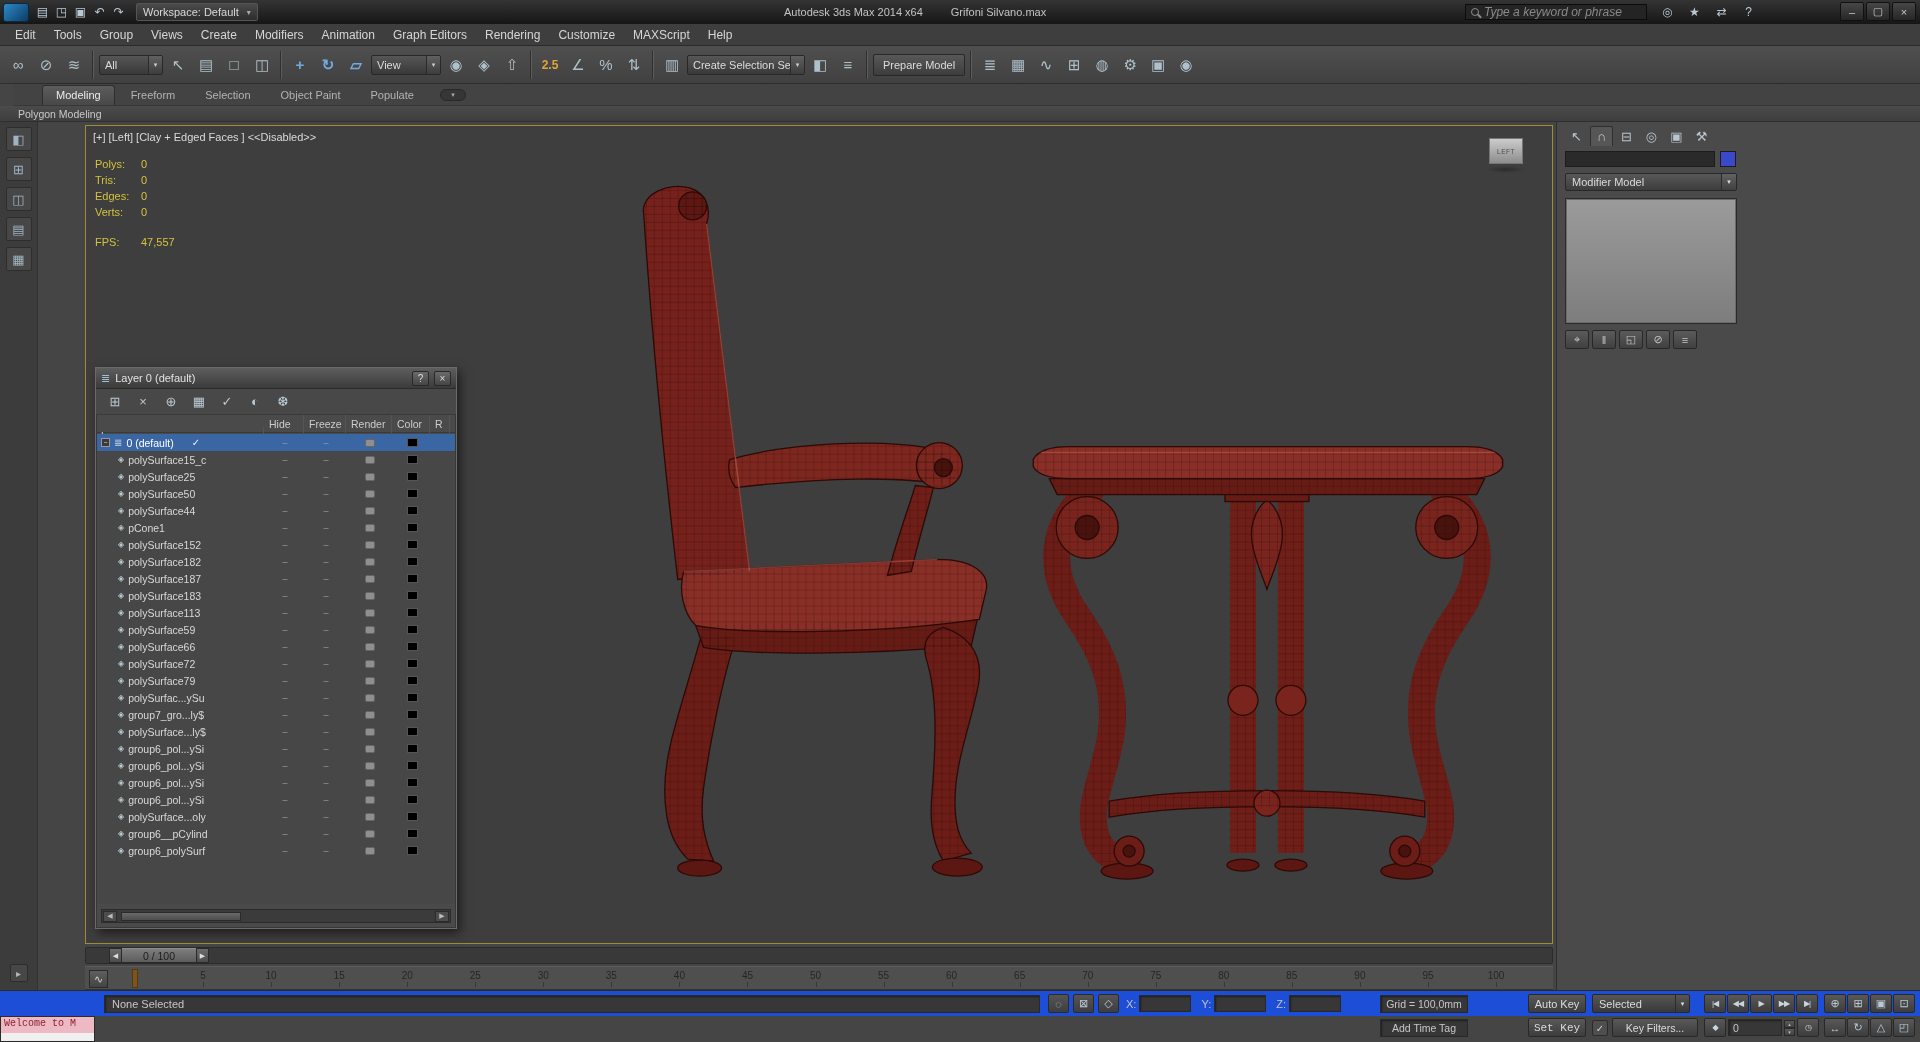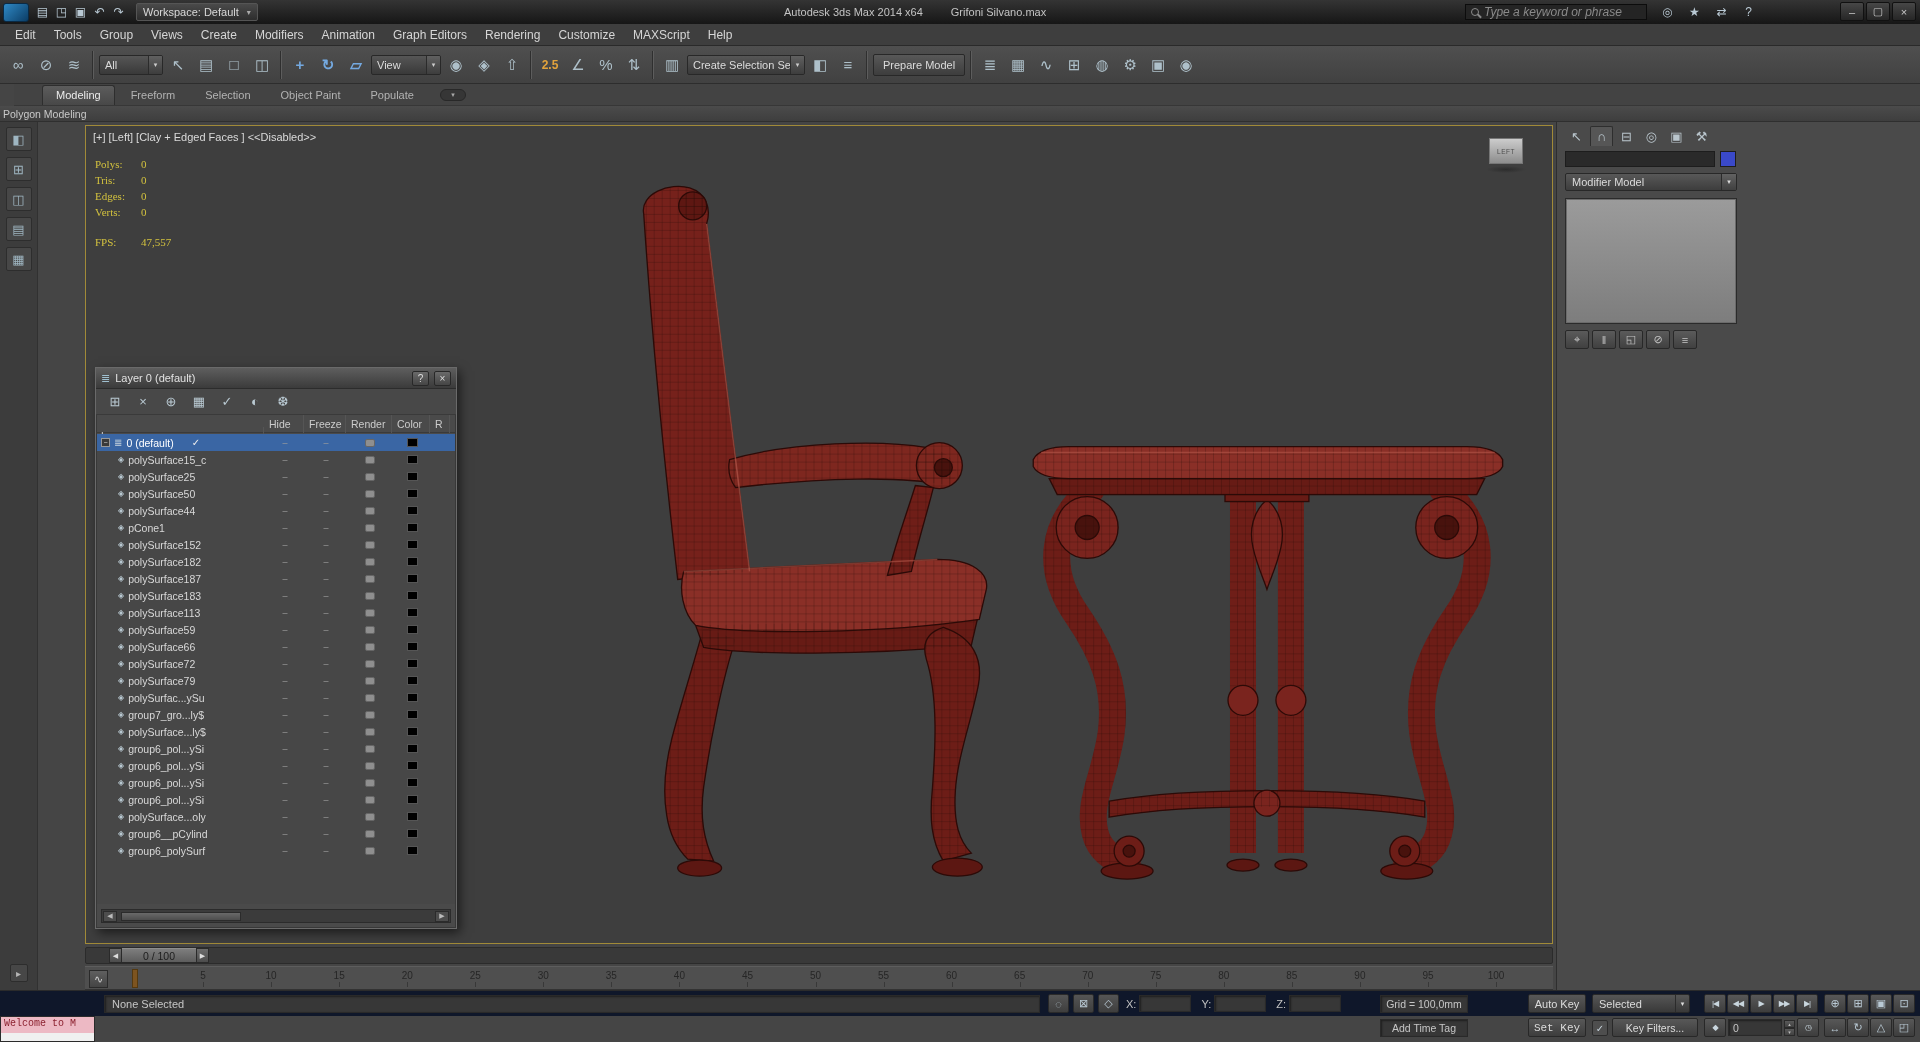--- a/index.html
+++ b/index.html
@@ -37,33 +37,33 @@
   .tb-dd { height:20px; flex:none; background:linear-gradient(#565656,#393939); border:1px solid #282828; border-radius:2px; display:flex; align-items:center; color:#dcdcdc; overflow:hidden; }
   .tb-dd .lbl { padding:0 5px; white-space:nowrap; overflow:hidden; flex:1; font-size:11px; }
   .tb-dd .arw { width:14px; align-self:stretch; border-left:1px solid #2b2b2b; background:linear-gradient(#606060,#3d3d3d); display:flex; align-items:center; justify-content:center; font-size:7px; color:#ccc; flex:none; }
   .tb-btn { height:22px; flex:none; padding:0 9px; background:linear-gradient(#585858,#3d3d3d); border:1px solid #282828; border-radius:2px; color:#dcdcdc; display:flex; align-items:center; }
 
   
   #ribbon-tabs { position:absolute; left:14px; top:84px; width:1920px; height:22px; background:#434343; border-bottom:1px solid #373737; display:flex; align-items:flex-end; padding-left:28px; gap:2px; }
   .rtab { padding:3px 13px 4px; color:#b3b3b3; border:1px solid transparent; border-bottom:none; }
   .rtab.active { background:linear-gradient(#5c5c5c,#484848); color:#ececec; border-color:#2e2e2e; border-radius:3px 3px 0 0; }
   .ribbon-more { width:26px; height:12px; margin:0 0 4px 10px; border-radius:6px; background:#363636; border:1px solid #282828; color:#a8a8a8; font-size:7px; display:flex; align-items:center; justify-content:center; }
-  #polygon-bar { position:absolute; left:0; top:106px; width:1920px; height:16px; background:linear-gradient(#4b4b4b,#3e3e3e); border-bottom:1px solid #2f2f2f; color:#c9c9c9; font-size:10.5px; display:flex; align-items:center; padding-left:3px; }
+  #polygon-bar { position:absolute; left:0; top:106px; width:1920px; height:16px; background:linear-gradient(#4b4b4b,#3e3e3e); border-bottom:1px solid #2f2f2f; color:#c9c9c9; font-size:10.5px; display:flex; align-items:center; padding-left:18px; }
 
   
   #left-strip { position:absolute; left:0; top:122px; width:38px; bottom:52px; background:#3c3c3c; border-right:1px solid #313131; display:flex; flex-direction:column; align-items:center; padding-top:5px; gap:6px; }
   .ls-icon { width:26px; height:24px; background:#474747; border:1px solid #2d2d2d; border-radius:2px; color:#9fb6c2; display:flex; align-items:center; justify-content:center; font-size:13px; }
   .ls-expand { margin-top:auto; margin-bottom:8px; width:18px; height:18px; color:#b5b5b5; font-size:10px; display:flex; align-items:center; justify-content:center; background:#474747; border:1px solid #2d2d2d; border-radius:2px; }
 
   
   #viewport { position:absolute; left:85px; top:125px; width:1468px; height:819px; background:#3e3e3e; border:1px solid #a18a38; }
   #model-svg { position:absolute; left:0; top:0; width:100%; height:100%; }
   .vp-label { position:absolute; left:7px; top:5px; color:#dadada; font-size:11px; }
   #vp-stats { position:absolute; left:9px; top:30px; color:#d3c23e; line-height:16px; }
-  .st-row { display:flex;font-family:Liberation Serif, serif; }
+  .st-row { display:flex; }
   .st-row.fps { margin-top:14px; }
   .st-lbl { display:inline-block; width:46px; }
   .vcube { position:absolute; right:26px; top:12px; width:40px; }
   .vc-body { width:34px; height:26px; margin-left:3px; background:linear-gradient(#cccccc,#8d8d8d); border:1px solid #767676; color:#4e4e4e; font-size:6.5px; display:flex; align-items:center; justify-content:center; letter-spacing:.5px; }
   .vc-shadow { width:40px; height:7px; margin-top:2px; background:radial-gradient(ellipse at center,#2c2c2c 0%,rgba(44,44,44,0) 70%); }
 
   
   #right-panel { position:absolute; left:1556px; top:122px; width:364px; bottom:52px; background:#4a4a4a; border-left:1px solid #2e2e2e; }
   #cp-tabs { display:flex; gap:2px; padding:4px 4px 3px 8px; }
   .cp-tab { width:23px; height:20px; display:flex; align-items:center; justify-content:center; color:#b9c5cc; font-size:13px; border-radius:2px 2px 0 0; }
@@ -85,21 +85,21 @@
   .ts-handle { position:absolute; left:24px; top:3px; height:15px; display:flex; }
   .ts-arrow { width:13px; background:linear-gradient(#6c6c6c,#4c4c4c); border:1px solid #2a2a2a; color:#ddd; font-size:7px; display:flex; align-items:center; justify-content:center; }
   .ts-box { width:74px; background:linear-gradient(#7d7d7d,#5d5d5d); border-top:1px solid #8e8e8e; border-bottom:1px solid #2a2a2a; color:#1d1d1d; font-size:10.5px; display:flex; align-items:center; justify-content:center; }
   #ruler-row { position:absolute; left:85px; top:966px; width:1468px; height:24px; background:#4f4f4f; border-top:1px solid #5d5d5d; border-bottom:1px solid #333; }
   .mini-curve-btn { position:absolute; left:4px; top:3px; width:19px; height:18px; background:linear-gradient(#5f5f5f,#444); border:1px solid #2a2a2a; color:#cfcfcf; font-size:11px; display:flex; align-items:center; justify-content:center; }
   .cur-frame { position:absolute; left:47px; top:2px; width:6px; height:19px; background:#7d5420; border:1px solid #55390f; }
   .tick { position:absolute; top:3px; transform:translateX(-50%); color:#262626; font-size:10px; }
   .tickline { position:absolute; bottom:2px; width:1px; height:5px; background:#383838; }
 
   
-  #status1 { position:absolute; left:0; top:990px; width:1920px; height:26px; background:#0f172a; border-top:1px solid #2b2b2b; }
+  #status1 { position:absolute; left:0; top:990px; width:1920px; height:26px; background:#1d4ed8; border-top:1px solid #2b2b2b; }
   #status2 { position:absolute; left:0; top:1016px; width:1920px; height:26px; background:#454545; }
   .sunken { background:#373737; border:1px solid #292929; box-shadow:inset 1px 1px 2px rgba(0,0,0,.45); color:#c6c6c6; }
   .sel-box { position:absolute; left:104px; top:4px; width:936px; height:18px; line-height:16px; padding:0 7px; }
   #sb-left-icons { position:absolute; left:1048px; top:3px; display:flex; gap:4px; }
   .st-icon { width:21px; height:19px; background:linear-gradient(#555,#3e3e3e); border:1px solid #2a2a2a; border-radius:2px; color:#b9c9d4; font-size:11px; display:flex; align-items:center; justify-content:center; }
   #coords { position:absolute; left:1126px; top:4px; display:flex; gap:10px; align-items:center; }
   .coord-wrap { display:flex; align-items:center; gap:3px; }
   .coord-lbl { color:#c2c2c2; }
   .coord-field { width:52px; height:17px; outline:none; padding:0 3px; font-size:10.5px; }
   .grid-box { position:absolute; left:1380px; top:4px; width:88px; height:18px; line-height:16px; text-align:center; font-size:10.5px; }

